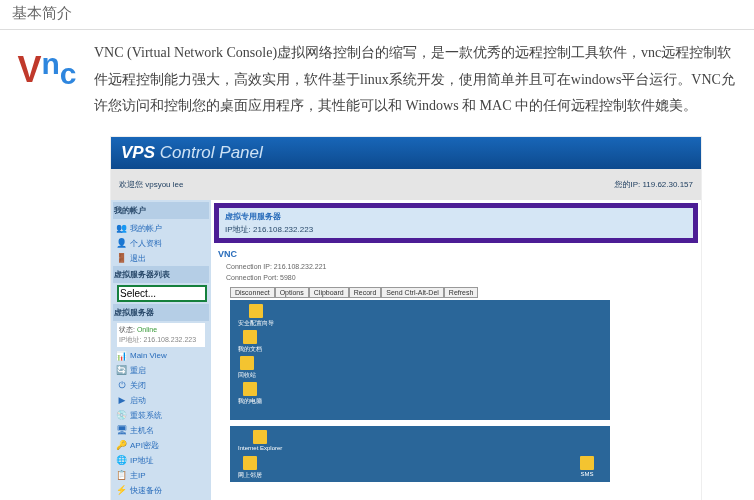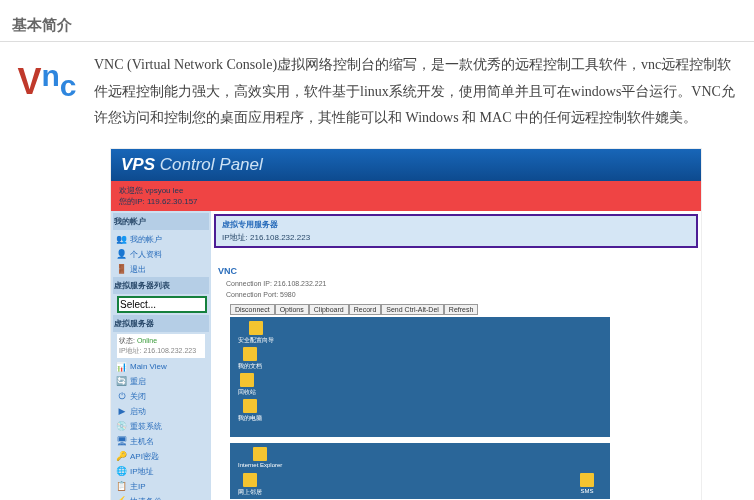--- a/index.html
+++ b/index.html
@@ -5,22 +5,22 @@
   * { box-sizing: border-box; margin: 0; padding: 0; }
   body {
     font-family: "Microsoft YaHei", Arial, sans-serif;
     background: #fff;
     width: 754px;
     font-size: 14px;
   }
   .section-title {
     font-size: 15px;
     color: #666;
-    font-weight: bold;
-    padding: 16px 0 6px 12px;
+    font-weight: normal;
+    padding: 4px 0 6px 12px;
     border-bottom: 1px solid #ddd;
   }
   .intro-block {
     display: flex;
     padding: 10px 12px 8px 12px;
   }
   .vnc-logo {
     width: 70px;
     height: 60px;
     margin-right: 12px;
@@ -54,27 +54,26 @@
     color: #fff;
     padding: 6px 10px;
     font-size: 17px;
     font-family: Arial, sans-serif;
     font-style: italic;
     font-weight: bold;
   }
   .panel-header .bold { font-weight: 900; }
   .panel-header .light { color: #cde2f5; font-weight: 400; }
   .panel-subbar {
-    background: #ef4444;
+    background: #e5e5e5;
     display: flex;
     justify-content: space-between;
-    padding: 4px 8px;
+    padding: 10px 8px;
     font-size: 8px;
     color: #1a3a5c;
-    flex-direction: column;
   }
   .panel-body {
     display: flex;
     background: #eaf2fa;
   }
   .panel-sidebar {
     width: 100px;
     background: #cddff0;
     padding: 2px;
   }
@@ -118,25 +117,25 @@
   }
   .side-status .online { color: #3a9b3a; }
   .side-status .ip { color: #888; }
   .panel-main {
     flex: 1;
     background: #fff;
     padding: 3px;
   }
   .vps-info {
     background: #d5e6f5;
-    border: 2px solid #4c1d95;
+    border: 5px solid #4c1d95;
     padding: 3px 6px;
     font-size: 8px;
     color: #2a4a6b;
-    margin-bottom: 16px;
+    margin-bottom: 4px;
   }
   .vps-info .title { color: #2a6dbb; font-weight: bold; margin-bottom: 2px; }
   .vnc-section-title {
     color: #2a6dbb;
     font-weight: bold;
     font-size: 9px;
     padding: 2px 4px;
   }
   .conn-info {
     padding: 2px 12px;

